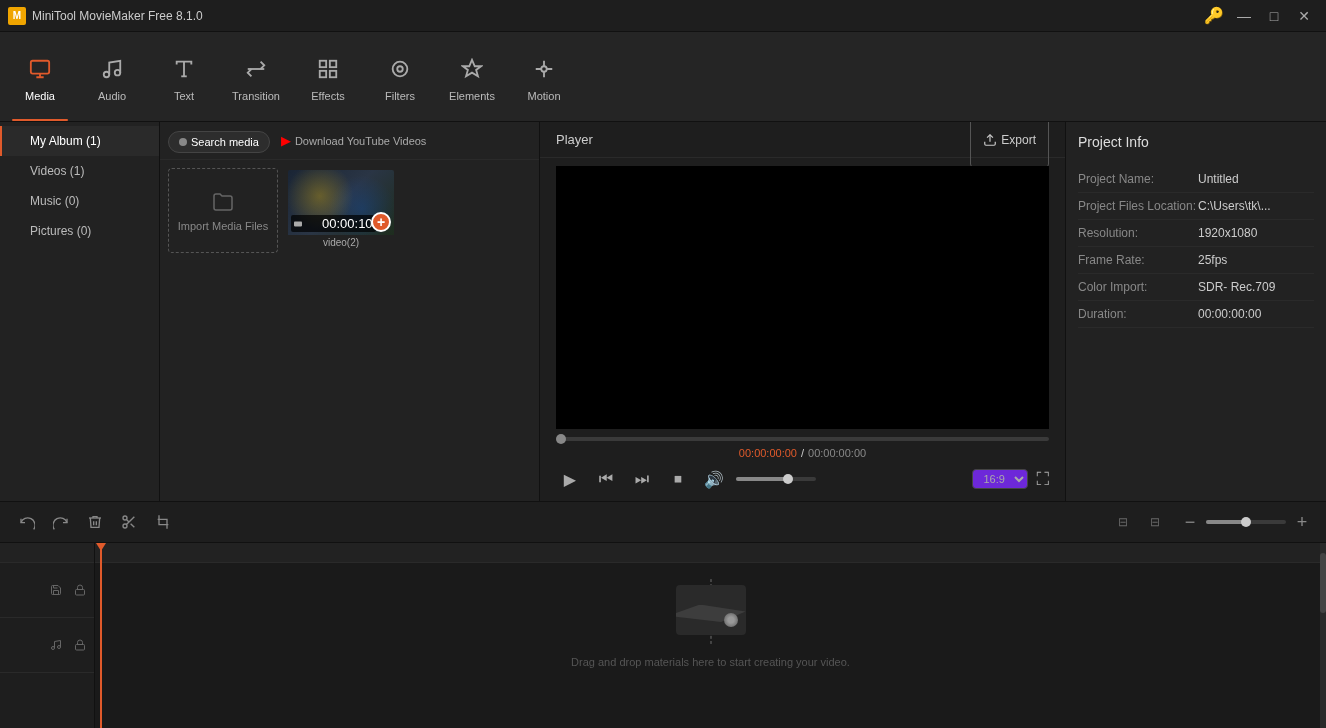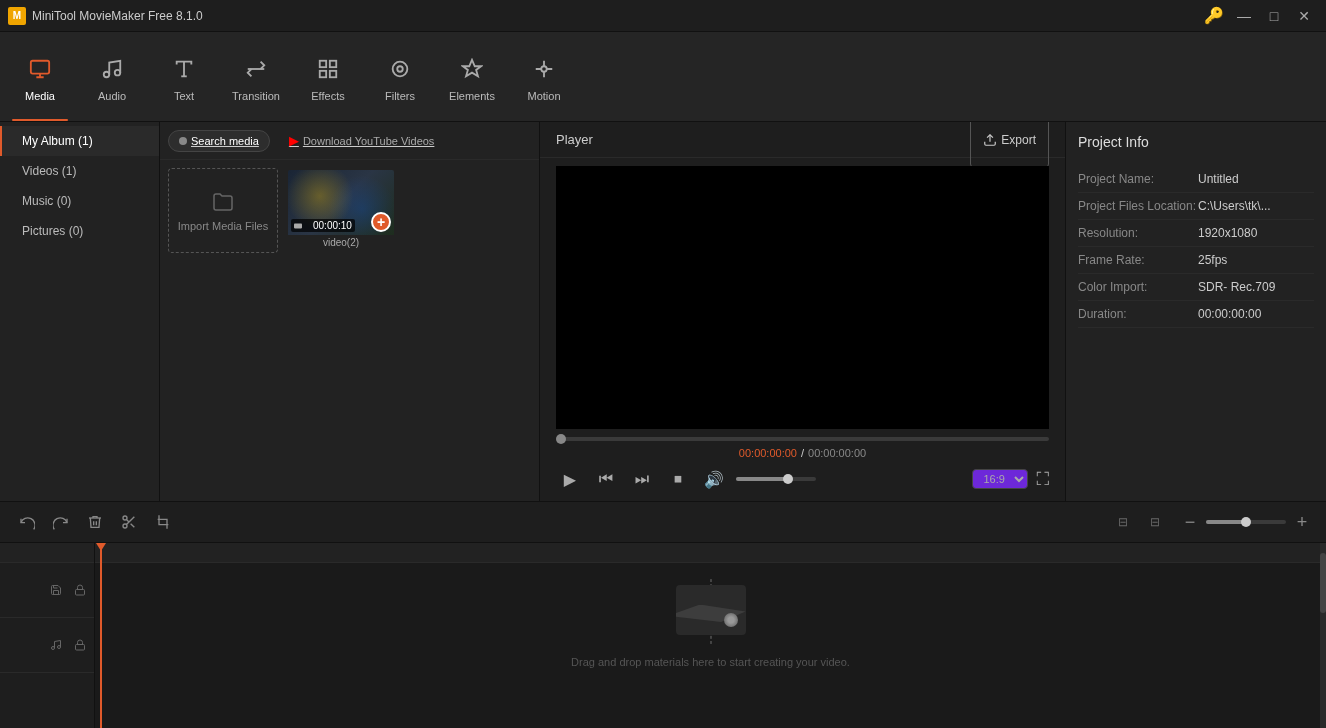--- a/index.html
+++ b/index.html
@@ -59,35 +59,35 @@
 
     
     #left-panel {
       width: 160px;
       background: #222;
       border-right: 1px solid #111;
       padding-top: 4px;
       flex-shrink: 0;
     }
     .left-panel-item {
-      padding: 8px 20px; cursor: pointer; font-size: 12px; color: #bbb;
+      padding: 8px 28px; cursor: pointer; font-size: 12px; color: #bbb;
       border-left: 2px solid transparent;
     }
     .left-panel-item.active { color: #fff; border-left: 2px solid #e05a2b; background: #2a2a2a; }
 
     
     #media-panel {
       width: 380px;
       background: #222;
       border-right: 1px solid #111;
       flex-shrink: 0;
       display: flex; flex-direction: column;
     }
     #media-tabs {
-      display: flex; align-items: center; padding: 6px 8px; gap: 8px; border-bottom: 1px solid #2a2a2a; text-decoration: underline;
+      display: flex; align-items: flex-end; padding: 6px 8px; gap: 0; border-bottom: 1px solid #2a2a2a;
     }
     .media-tab {
       display: flex; align-items: center; gap: 4px; padding: 4px 10px;
       border-radius: 16px; cursor: pointer; font-size: 11px; color: #aaa;
       border: 1px solid transparent;
     }
     .media-tab.active { background: #2d2d2d; border-color: #444; color: #fff; }
     .media-tab .dot { width: 8px; height: 8px; border-radius: 50%; background: #888; }
     .media-tab .yt-icon { color: #f00; font-size: 13px; }
     #media-content {
@@ -110,22 +110,22 @@
     }
     .media-item .thumb-inner {
       width: 100%; height: 100%;
       background: 
         radial-gradient(circle at 30% 40%, rgba(255,200,0,0.3) 0%, transparent 40%),
         radial-gradient(circle at 70% 60%, rgba(0,100,255,0.2) 0%, transparent 40%),
         linear-gradient(135deg, #1a2535 0%, #2a3545 50%, #1e2d1e 100%);
     }
     .media-item .duration-badge {
       position: absolute; bottom: 3px; left: 3px;
-      background: rgba(0,0,0,0.7); color: #fff; font-size: 10px; padding: 1px 3px; border-radius: 2px;
-      display: flex; align-items: center; gap: 11px; text-align: center;
+      background: rgba(0,0,0,0.7); color: #fff; font-size: 13px; padding: 1px 3px; border-radius: 2px;
+      display: flex; align-items: center; gap: 20px; text-align: center;
     }
     .media-item .add-btn {
       position: absolute; bottom: 3px; right: 3px;
       width: 20px; height: 20px; border-radius: 50%;
       background: #e05a2b; border: 2px solid #fff; color: #fff;
       display: flex; align-items: center; justify-content: center; font-size: 14px; font-weight: bold;
       cursor: pointer;
     }
     .media-item .label {
       font-size: 10px; color: #aaa; text-align: center; padding: 2px 0;

